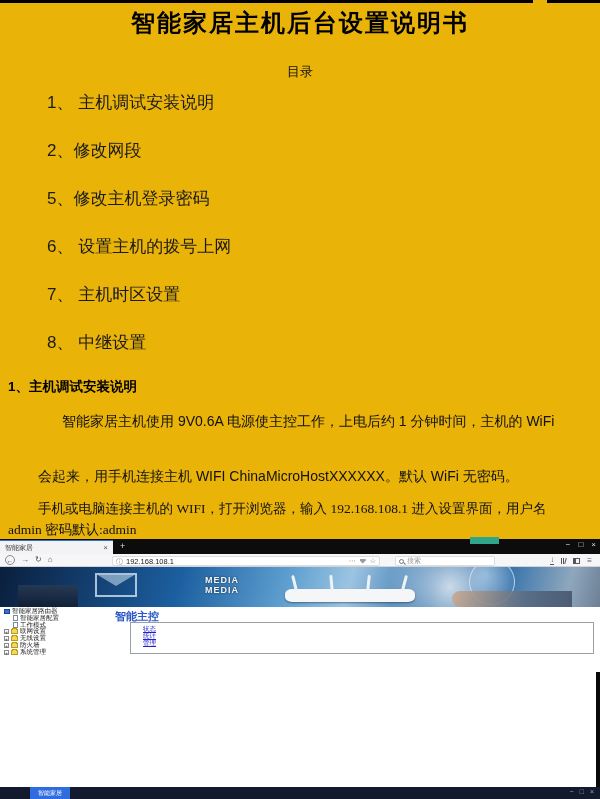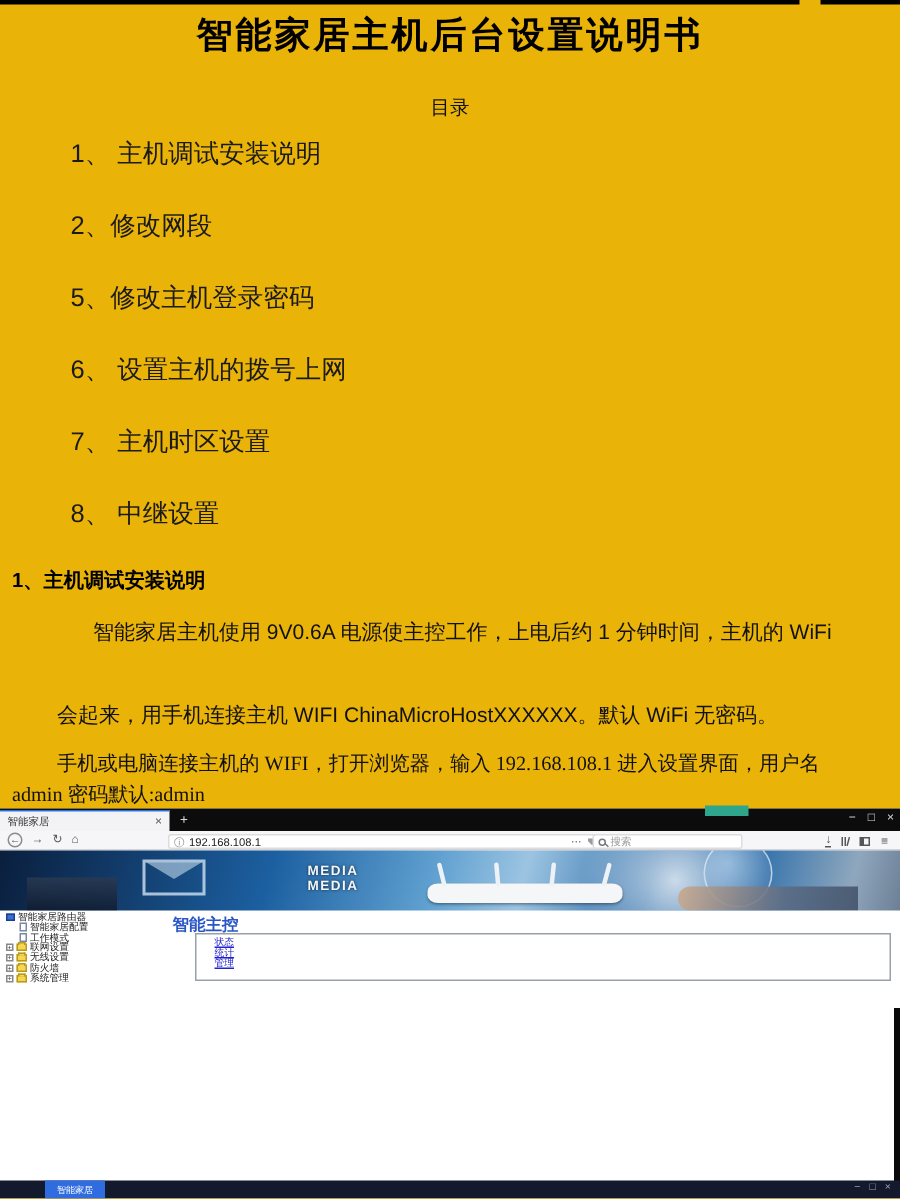--- a/index.html
+++ b/index.html
@@ -27,21 +27,21 @@
   .tab-title { font-size:7px; color:#333; flex:1; overflow:hidden; white-space:nowrap; }
   .tab-close { font-size:8px; color:#555; cursor:default; }
   .newtab-btn { position:absolute; left:120px; top:2px; font-size:9px; color:#ddd; }
   .green-patch { position:absolute; left:470px; top:-2px; width:29px; height:7px; background:#2fa58c; }
   .win-controls { position:absolute; right:4px; top:1px; display:flex; gap:8px; color:#ddd; font-size:8px; }
   .navbar { position:relative; width:100%; height:13px; background:#f6f6f8; border-bottom:1px solid #d4d4d8;
     display:flex; align-items:center; }
   .nav-ico { font-size:8px; color:#55555c; margin-left:6px; line-height:1; }
   .back-circle { width:10px; height:10px; border:1px solid #8a8a92; border-radius:50%;
     display:flex; align-items:center; justify-content:center; margin-left:5px; font-size:7px; color:#55555c; }
-  .url-field { position:absolute; left:112px; top:2px; width:300px; height:10px; background:#fff;
+  .url-field { position:absolute; left:112px; top:2px; width:268px; height:10px; background:#fff;
     border:1px solid #ddd; border-radius:2px; display:flex; align-items:flex-start; padding:0 3px; }
   .url-info { font-size:7px; color:#888; margin-right:3px; }
   .url-text { font-size:7.5px; color:#222; flex:1; }
   .url-icons { display:flex; gap:4px; align-items:center; color:#66666c; font-size:7px; }
   .pocket { width:6px; height:5px; background:#9a9aa2; clip-path:polygon(0 0,100% 0,100% 40%,50% 100%,0 40%); }
   .search-field { position:absolute; left:395px; top:2px; width:100px; height:10px; background:#fff;
     border:1px solid #ddd; border-radius:2px; display:flex; align-items:center; padding:0 3px; }
   .mag { width:5px; height:5px; border:1px solid #77777e; border-radius:50%; position:relative; margin-right:3px; }
   .mag::after { content:""; position:absolute; width:3px; height:1px; background:#77777e;
     transform:rotate(45deg); right:-3px; bottom:-1px; }

